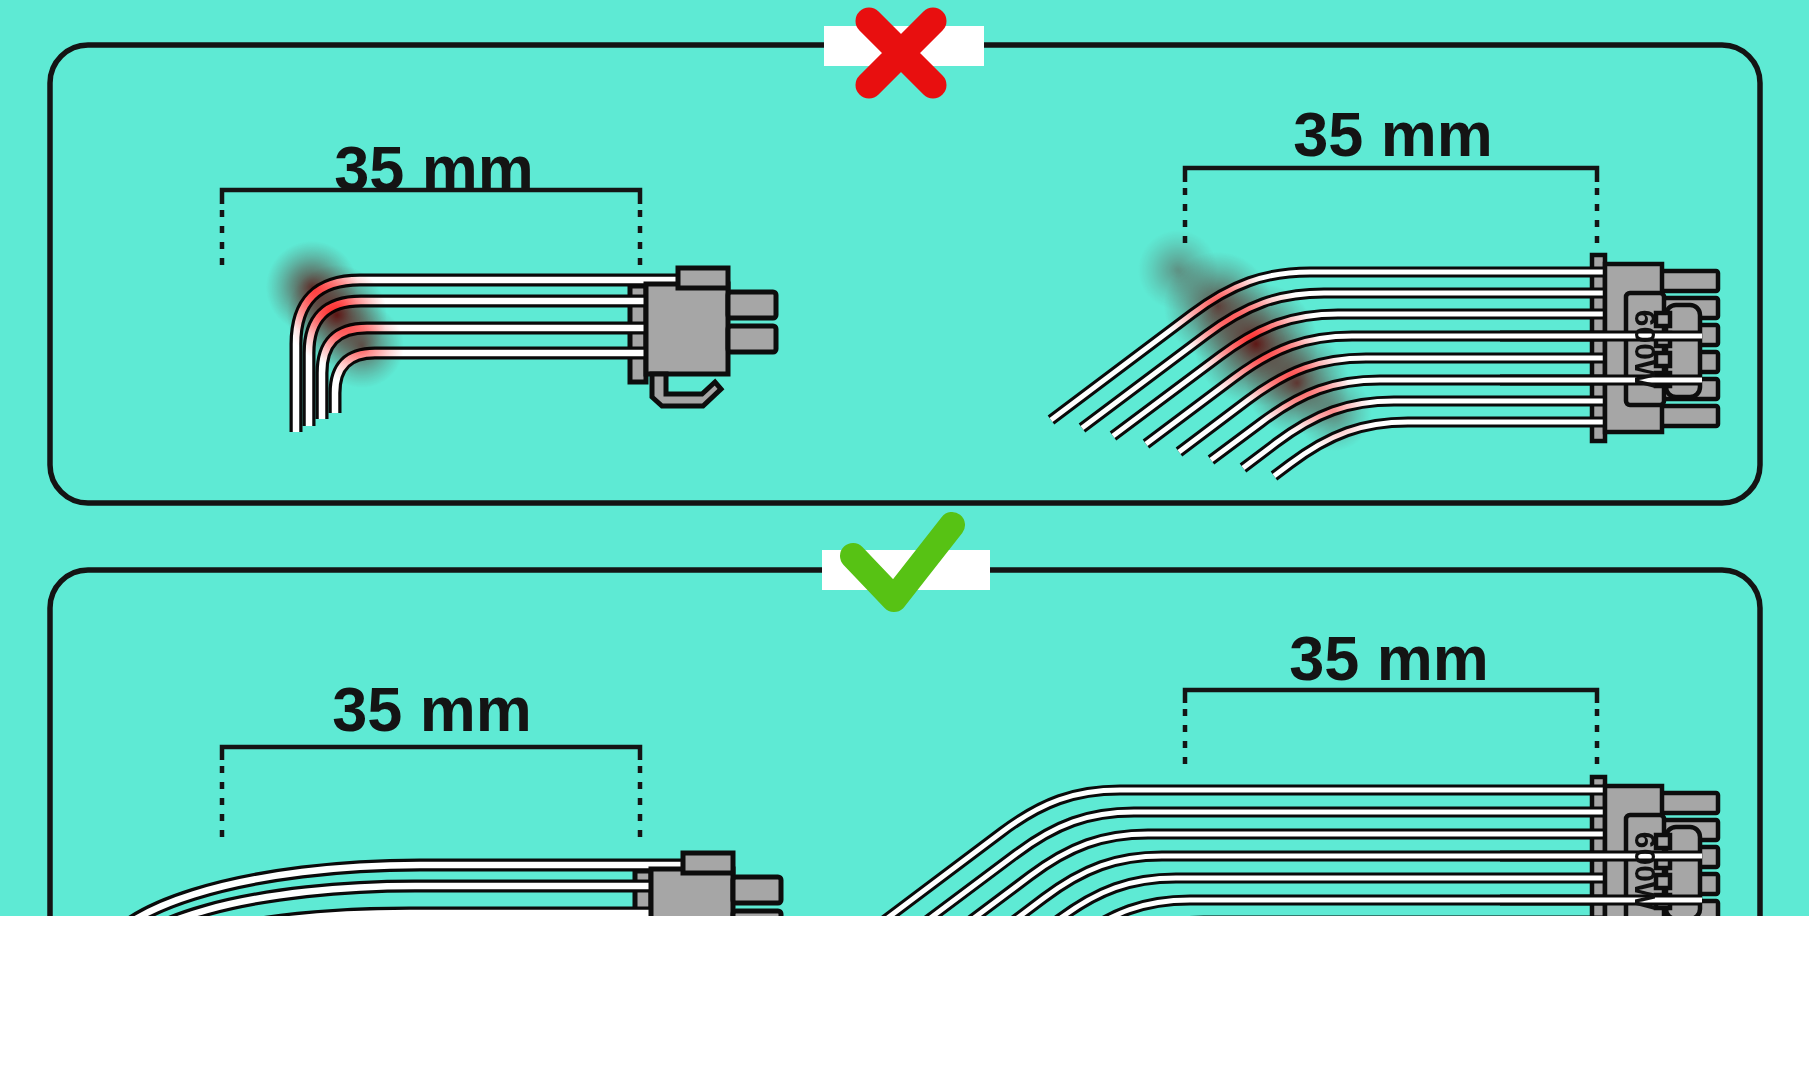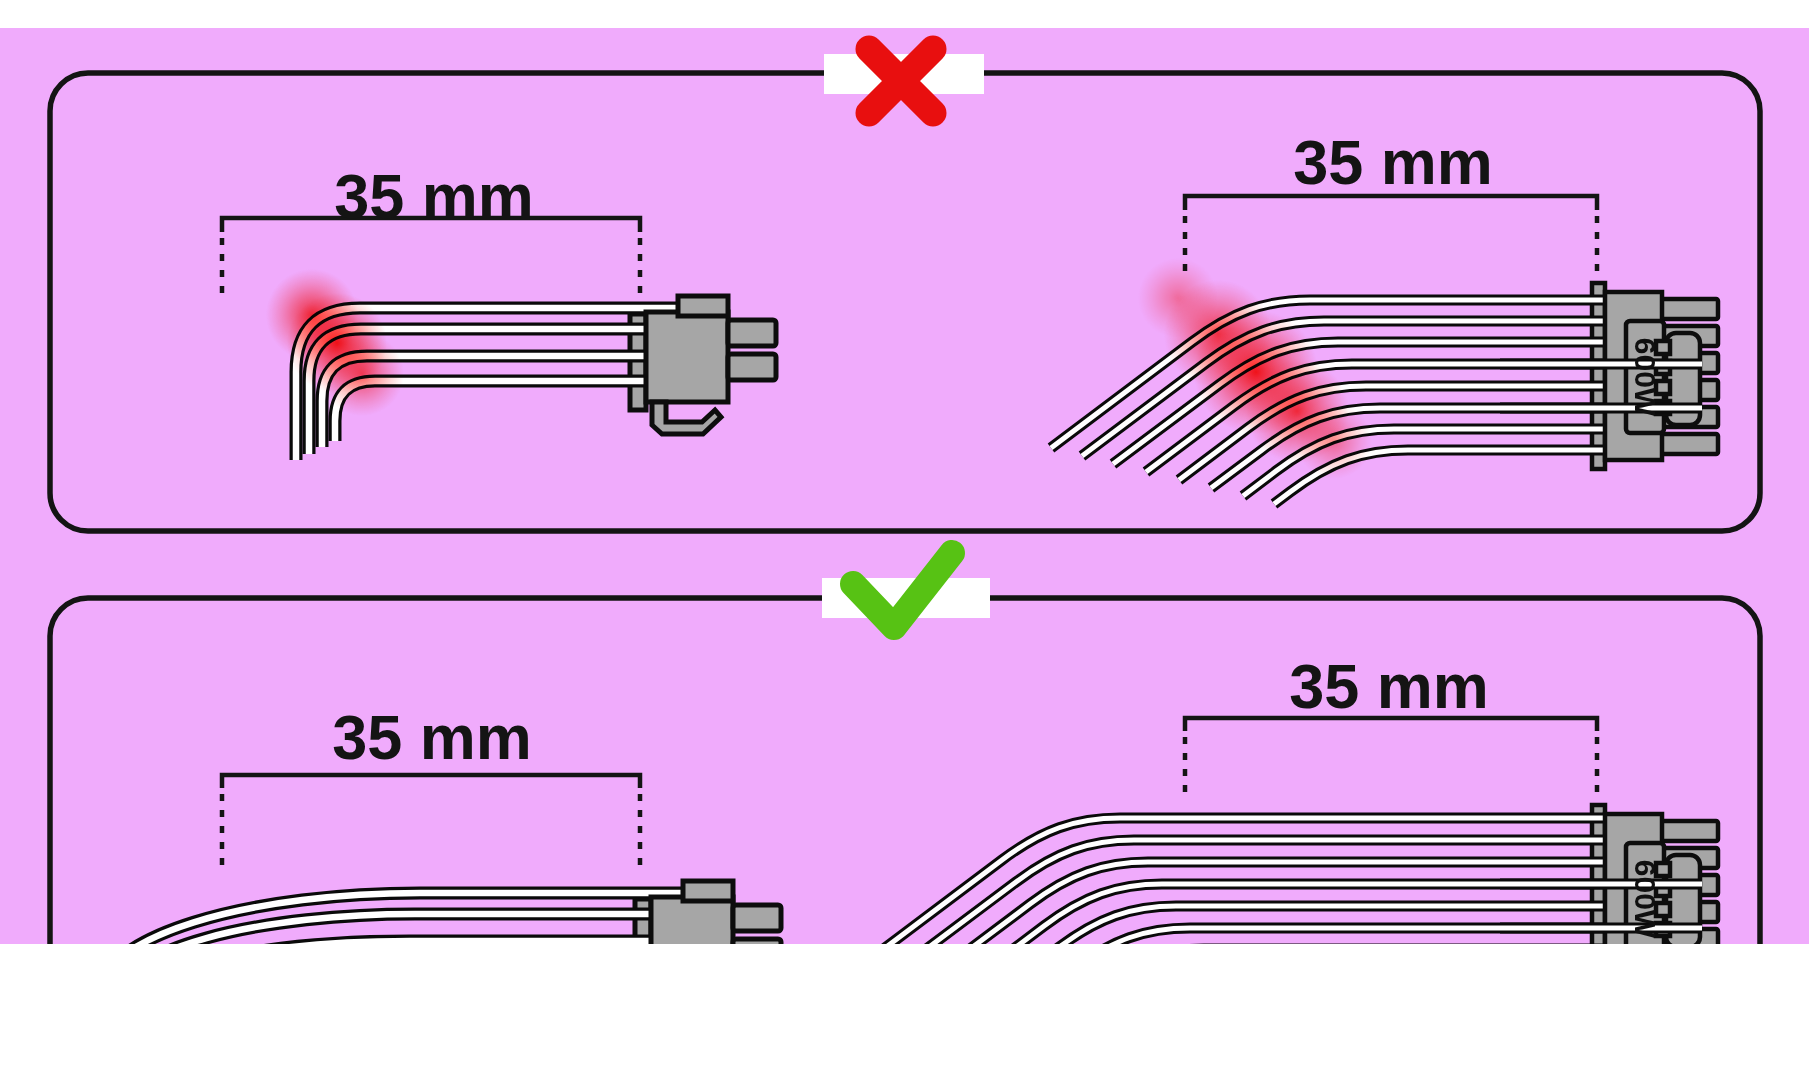--- a/index.html
+++ b/index.html
@@ -1,16 +1,16 @@
 <!DOCTYPE html>
 <html><head>
 <meta charset="utf-8">
 <style>
   html,body{margin:0;padding:0;background:#ffffff;}
-  .stage{position:relative;width:1809px;height:916px;background:#f0abfc;overflow:hidden;margin-top:28px;}
+  .stage{position:relative;width:1809px;height:916px;background:#5eead4;overflow:hidden;}
   svg{display:block;}
   .mm-label{font-family:"Liberation Sans","DejaVu Sans",sans-serif;font-weight:700;font-size:63px;fill:#141414;}
   .watt-label{font-family:"Liberation Sans","DejaVu Sans",sans-serif;font-weight:700;font-size:30px;fill:#101010;}
   .glow{mix-blend-mode:multiply;}
 </style>
 </head>
 <body>
 
 <div class="stage">
 <svg width="1809" height="1080" viewBox="0 0 1809 1080" xmlns="http://www.w3.org/2000/svg">

